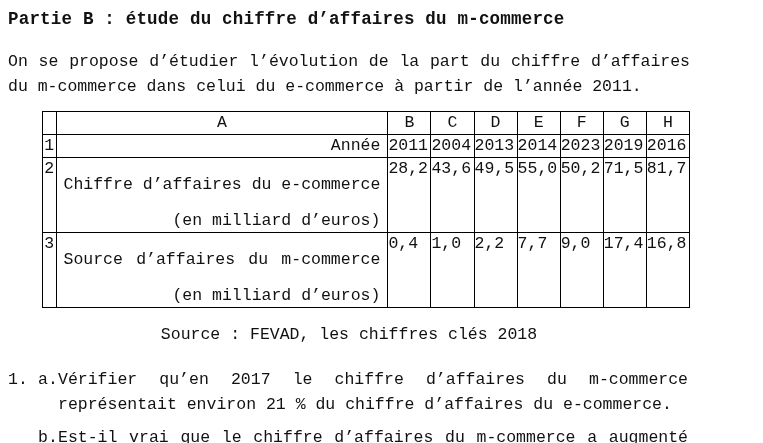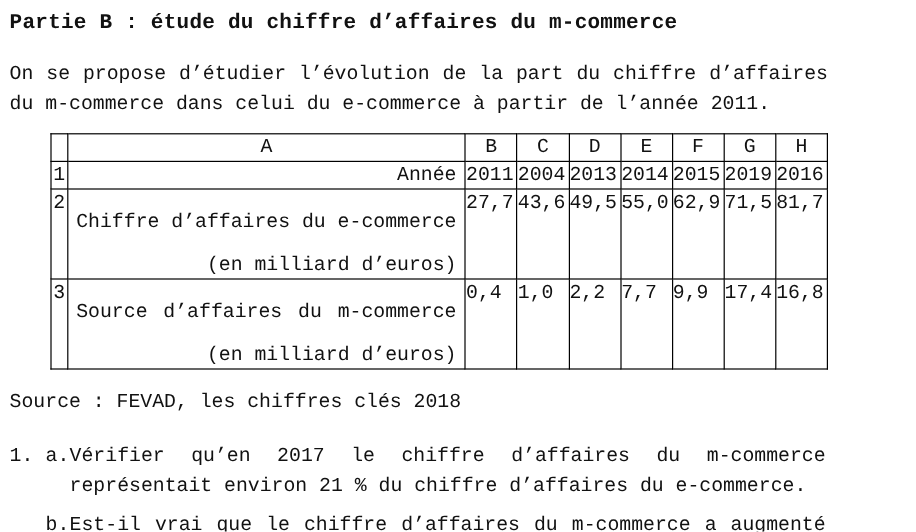--- a/index.html
+++ b/index.html
@@ -47,21 +47,21 @@
   td.c-val   { width: 54px;  text-align: left; }
   td.hdr     { text-align: center; vertical-align: middle; }
   .lbl1 {
     padding: 16px 7px;
     text-align: justify;
     text-align-last: justify;
     white-space: nowrap;
   }
   .lbl2 { padding: 0 7px; text-align: right; }
   .source {
-    text-align: left;
+    text-align: center;
     margin-top: 16px;
     line-height: 22px;
   }
   .q-block {
     display: flex;
     margin-top: 22px;
     line-height: 24.5px;
   }
   .q-num { width: 30px; flex: 0 0 30px; }
   .q-items { flex: 1; }
@@ -95,51 +95,51 @@
 
     <tr>
       <td class="c-num">1</td>
       <td class="c-label">
         <div class="lbl2">Année</div>
       </td>
       <td class="c-val">2011</td>
       <td class="c-val">2004</td>
       <td class="c-val">2013</td>
       <td class="c-val">2014</td>
-      <td class="c-val">2015</td>
+      <td class="c-val">2023</td>
       <td class="c-val">2019</td>
       <td class="c-val">2016</td>
     </tr>
 
     <tr>
       <td class="c-num">2</td>
       <td class="c-label">
         <div class="lbl1">Chiffre d’affaires du e-commerce</div>
         <div class="lbl2">(en milliard d’euros)</div>
       </td>
-      <td class="c-val">27,7</td>
+      <td class="c-val">28,2</td>
       <td class="c-val">43,6</td>
       <td class="c-val">49,5</td>
       <td class="c-val">55,0</td>
-      <td class="c-val">62,9</td>
+      <td class="c-val">50,2</td>
       <td class="c-val">71,5</td>
       <td class="c-val">81,7</td>
     </tr>
 
     <tr>
       <td class="c-num">3</td>
       <td class="c-label">
         <div class="lbl1">Source d’affaires du m-commerce</div>
         <div class="lbl2">(en milliard d’euros)</div>
       </td>
       <td class="c-val">0,4</td>
       <td class="c-val">1,0</td>
       <td class="c-val">2,2</td>
       <td class="c-val">7,7</td>
-      <td class="c-val">9,9</td>
+      <td class="c-val">9,0</td>
       <td class="c-val">17,4</td>
       <td class="c-val">16,8</td>
     </tr>
   </tbody>
     </table>
 
   <div class="source">Source : FEVAD, les chiffres clés 2018</div>
 
   <div class="q-block">
     <div class="q-num">1.</div>

